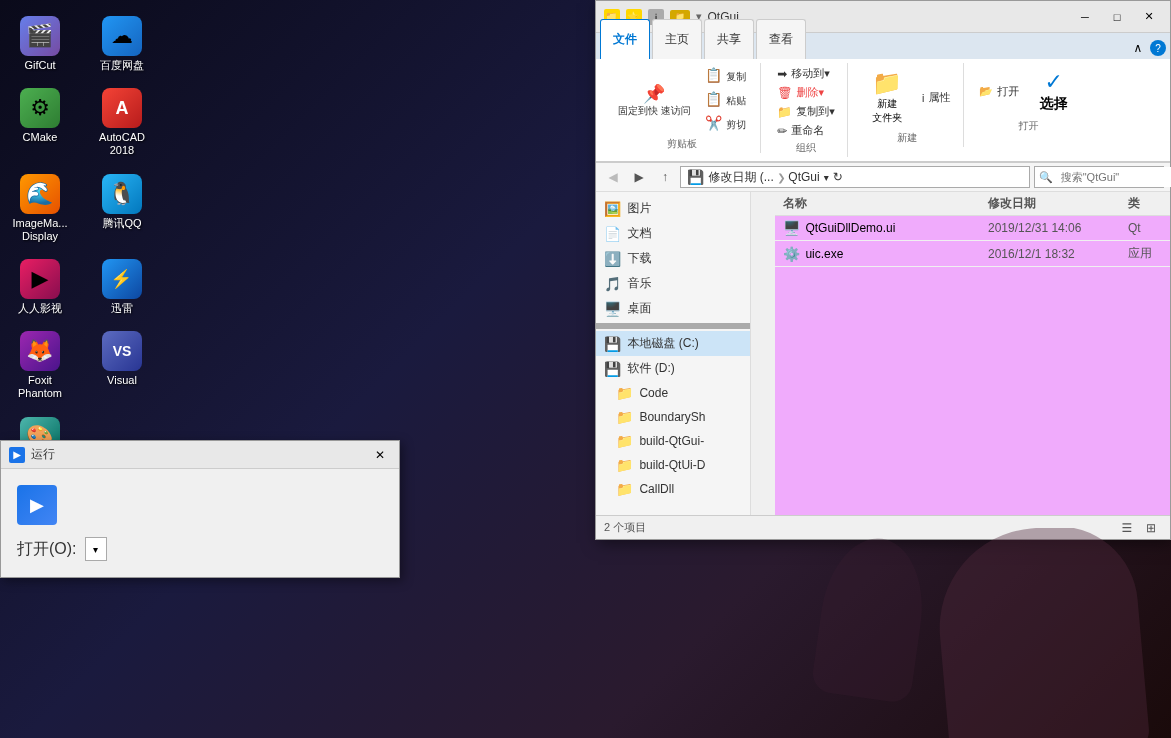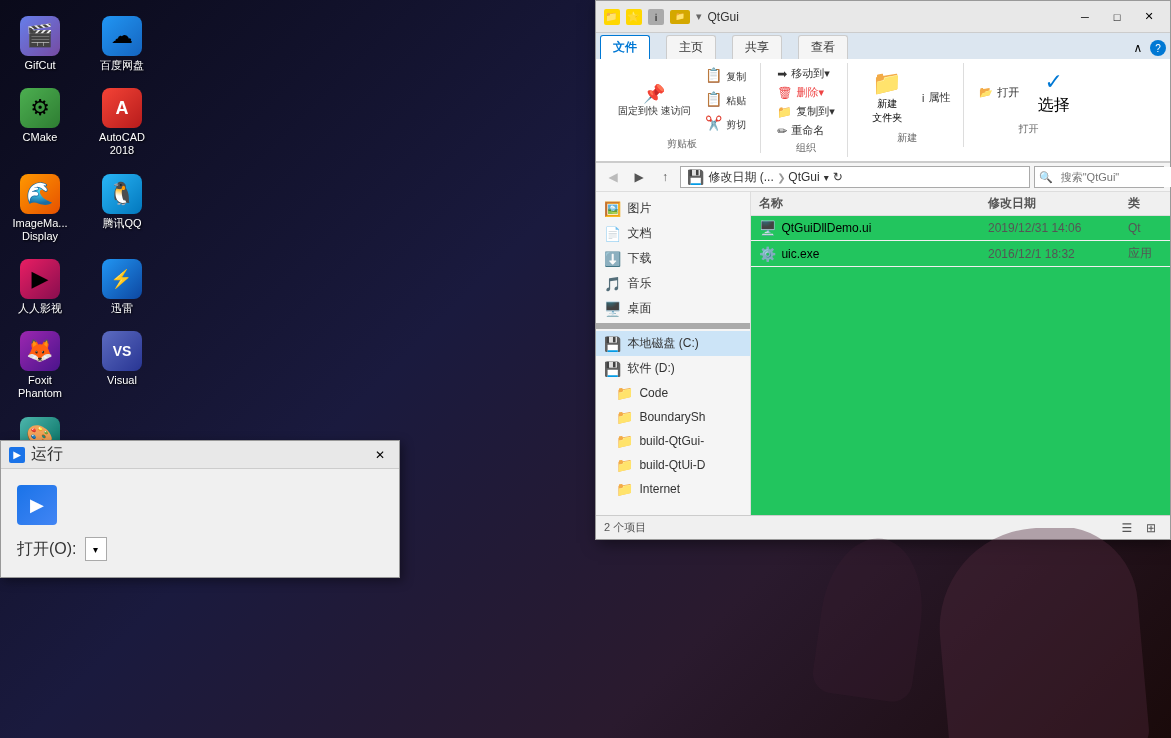--- a/index.html
+++ b/index.html
@@ -137,28 +137,28 @@
 
     .ribbon-tabs {
       display: flex;
       background: #dce6f0;
       height: 26px;
       align-items: flex-end;
       padding: 0 4px;
     }
 
     .ribbon-tab {
-      padding: 3px 12px;
+      padding: 11px 12px;
       font-size: 12px;
       cursor: pointer;
       background: #f5f5f5;
       border: 1px solid #ccc;
       border-bottom: none;
       border-radius: 3px 3px 0 0;
-      margin-right: 16px;
+      margin-right: 2px;
       color: #333;
     }
 
     .ribbon-tab.active {
       background: #ffffff;
       border-color: #0078d4;
       color: #0078d4;
       font-weight: bold;
     }
 
@@ -305,24 +305,25 @@
     .sidebar-item-icon {
       font-size: 14px;
       flex-shrink: 0;
     }
 
     .sidebar-item-label { font-size: 12px; }
 
     
     .file-list {
       flex: 1;
-      background: #22c55e;
+      background: #f0abfc;
       overflow-y: auto;
       display: flex;
       flex-direction: column;
+      margin-left: 24px;
     }
 
     .file-list-header {
       display: flex;
       background: #f0f0f0;
       border-bottom: 1px solid #ddd;
       padding: 3px 0;
       font-size: 12px;
       color: #555;
       flex-shrink: 0;
@@ -437,21 +438,21 @@
       background: #1a73e8;
       border-radius: 2px;
       display: flex;
       align-items: center;
       justify-content: center;
       font-size: 10px;
       color: white;
     }
 
     .dialog-title-text {
-      font-size: 16px;
+      font-size: 12px;
       color: #333;
       flex: 1;
     }
 
     .dialog-close-btn {
       width: 22px;
       height: 18px;
       display: flex;
       align-items: center;
       justify-content: center;
@@ -727,21 +728,21 @@
         <div class="ribbon-group">
           <div class="ribbon-group-buttons">
             <div style="display:flex;flex-direction:column;gap:2px;">
               <div class="ribbon-small-btn">
                 <span>📂</span>
                 <span>打开</span>
               </div>
             </div>
             <div class="new-btn-large">
               <div style="font-size:22px;color:#0078d4;">✓</div>
-              <div style="font-size:16px;">选择</div>
+              <div style="font-size:14px;font-weight:bold;">选择</div>
             </div>
           </div>
           <div class="ribbon-group-label">打开</div>
         </div>
 
       </div>
     </div>
 
     <div class="address-bar">
       <div class="nav-btn disabled">◀</div>
@@ -809,21 +810,21 @@
         <div class="sidebar-item" style="padding-left:20px;">
           <span class="sidebar-item-icon">📁</span>
           <span class="sidebar-item-label">build-QtGui-</span>
         </div>
         <div class="sidebar-item" style="padding-left:20px;">
           <span class="sidebar-item-icon">📁</span>
           <span class="sidebar-item-label">build-QtUi-D</span>
         </div>
         <div class="sidebar-item" style="padding-left:20px;">
           <span class="sidebar-item-icon">📁</span>
-          <span class="sidebar-item-label">Internet</span>
+          <span class="sidebar-item-label">CallDll</span>
         </div>
       </div>
 
       <div class="file-list">
 
         <div class="file-list-header">
           <div class="file-col-name">名称</div>
           <div class="file-col-date">修改日期</div>
           <div class="file-col-type">类</div>
         </div>

